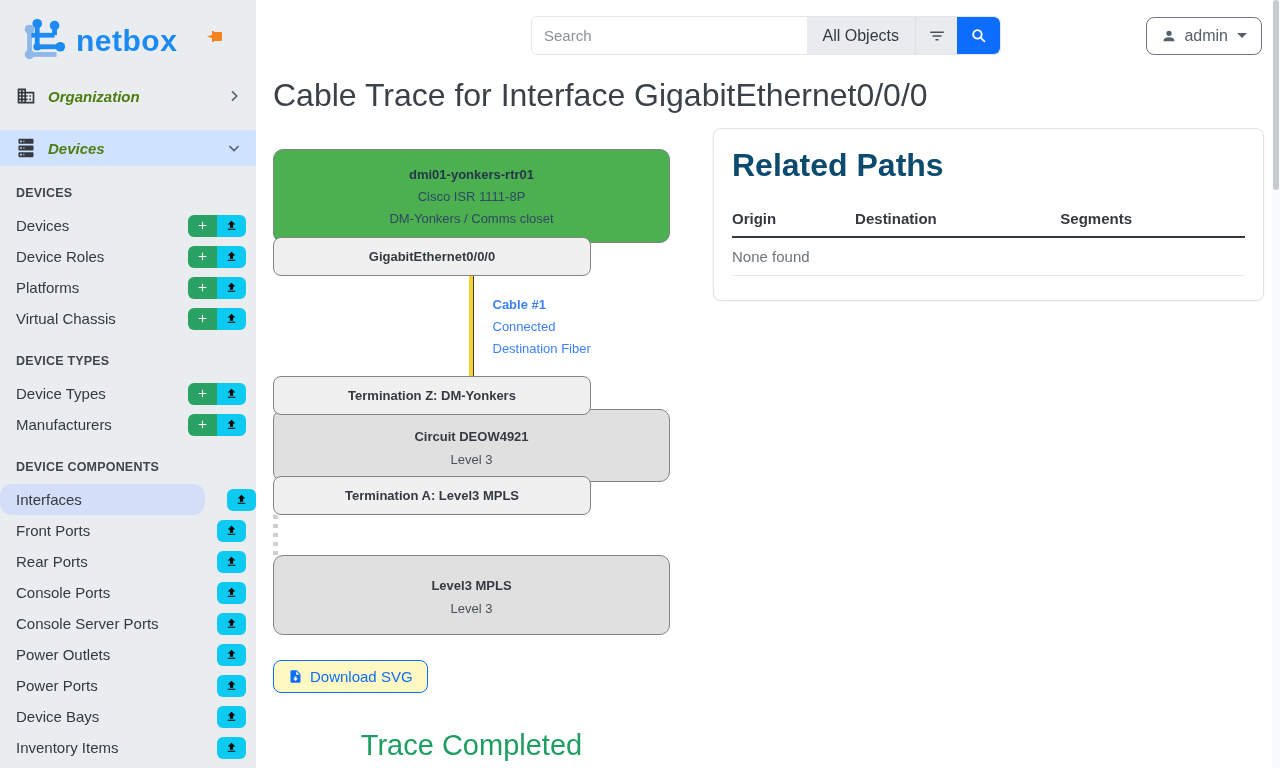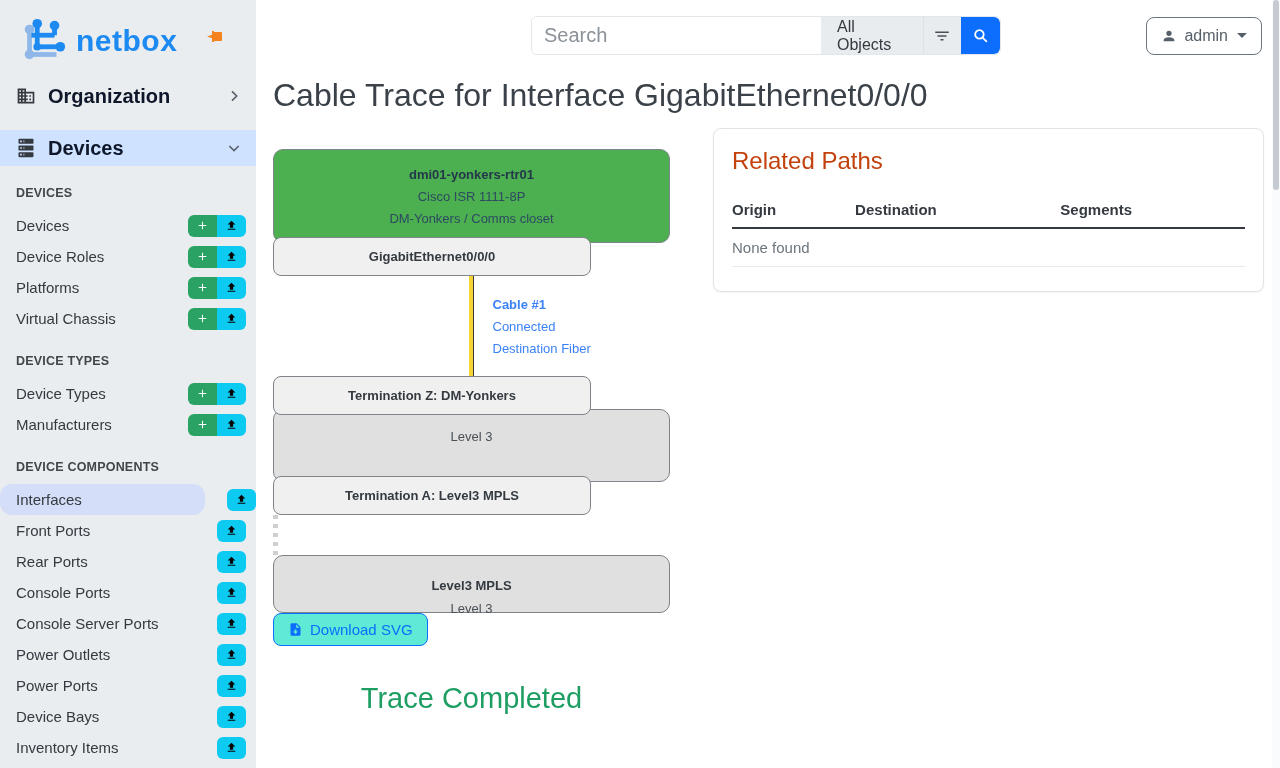--- a/index.html
+++ b/index.html
@@ -8,42 +8,42 @@
 
   
   .sidebar { width:256px; min-width:256px; height:768px; background:#e9edf0; overflow:hidden; position:relative; }
   .brand-row { display:flex; align-items:center; padding:14px 32px 10px 18px; height:78px; }
   .brand-mark { margin-right:8px; }
   .brand-text { font-size:30px; font-weight:bold; color:#1d8af2; letter-spacing:.5px; }
   .pin { margin-left:auto; margin-top:-8px; }
 
   .nav-item { display:flex; align-items:center; height:36px; padding:0 14px 0 16px; cursor:pointer; margin-bottom:16px; }
   .nav-item.active { background:#cfe2ff; }
-  .nav-item .nav-label { font-size:20px; font-weight:bold; color:#0f172a; margin-left:12px; }
+  .nav-item .nav-label { font-size:15px; font-weight:bold; color:#4d7c0f; margin-left:12px;font-style:italic; }
   .nav-item .chev { margin-left:auto; }
 
   .section-header { font-size:12.5px; font-weight:bold; color:#41464b; padding:0 16px; margin:20px 0 10px; letter-spacing:.2px; }
   .side-item { display:flex; align-items:center; height:31px; padding:0 10px 0 16px; cursor:pointer; }
   .side-item .side-label { font-size:15px; color:#343a40; }
   .side-item.active-sub { background:#d4def8; border-radius:12px; width:205px; padding-right:0; }
   .side-btns { margin-left:auto; display:flex; }
   .row-wrap { position:relative; display:flex; align-items:center; }
   .btn-add, .btn-import { width:29px; height:22px; border:none; display:flex; align-items:center; justify-content:center; cursor:pointer; }
   .btn-add { background:#2aa263; border-radius:6px 0 0 6px; }
   .btn-import { background:#0dcaf0; border-radius:0 6px 6px 0; }
   .btn-import.solo { border-radius:6px; }
 
   
   .main { flex:1; position:relative; height:768px; overflow:hidden; background:#fff; }
   .vscrollbar { position:absolute; right:0; top:0; width:8px; height:768px; background:#fafbfc; }
   .vscrollbar .thumb { position:absolute; top:0; left:1px; width:6px; height:190px; background:#c6cbd1; border-radius:3px; }
 
   .topbar { display:flex; align-items:center; padding:16px 18px 0 18px; }
   .search-group { display:flex; height:39px; width:470px; margin-left:257px; border-radius:6px; overflow:hidden; border:1px solid #e3e6ea; }
-  .search-input { flex:1; border:none; outline:none; padding:0 12px; font-size:20px; color:#6d28d9; background:#fff; }
+  .search-input { flex:1; border:none; outline:none; padding:0 12px; font-size:15px; color:#6d28d9; background:#fff; }
   .search-input::placeholder { color:#8a9199; }
   .search-scope { display:flex; align-items:center; padding:0 16px; background:#e9ecef; font-size:16px; color:#343a40; cursor:pointer; }
   .search-filter { display:flex; align-items:center; justify-content:center; width:42px; background:#e9ecef; border-left:1px solid #dde1e5; cursor:pointer; }
   .search-btn { width:43px; border:none; background:#0d6efd; display:flex; align-items:center; justify-content:center; cursor:pointer; border-radius:0 6px 6px 0; }
   .user-btn { margin-left:auto; display:flex; align-items:center; gap:7px; height:38px; padding:0 14px; background:#fff; border:1px solid #6c757d; border-radius:8px; color:#55606a; font-size:16px; cursor:pointer; }
   .caret-down { width:0; height:0; border-left:5px solid transparent; border-right:5px solid transparent; border-top:5px solid #55606a; margin-left:2px; }
 
   .page-title { font-size:32px; font-weight:400; color:#3a4148; margin:22px 0 0 17px; }
 
   .content-row { display:flex; align-items:flex-start; }
@@ -59,32 +59,32 @@
   .overlap-dn { margin-bottom:-6px; }
 
   .cable-seg { position:relative; width:397px; height:100px; }
   .cable-line { position:absolute; left:50%; margin-left:-3px; top:0; bottom:0; width:5px; background:#f5d331; border-right:1.5px solid #3a3a3a; }
   .cable-labels { position:absolute; left:calc(50% + 21px); top:21px; text-align:left; }
   .cable-labels .cl { display:block; font-size:13px; color:#3b82f6; margin-bottom:7px; }
   .cable-labels .cl.b { font-weight:bold; }
 
   .node-big { width:397px; background:#e0e0e0; border:1px solid #7e8489; border-radius:10px; text-align:center; position:relative; z-index:1; }
   .node-circuit { height:73px; padding-top:19px; }
-  .node-end { height:58px; padding-top:22px; margin-top:0; }
+  .node-end { height:80px; padding-top:22px; margin-top:0; }
   .node-big .big-name { font-size:13px; font-weight:bold; color:#343a40; display:block; margin-bottom:8px; }
   .node-big .big-sub { font-size:13px; color:#495057; display:block; }
 
   .dash-seg { width:5px; height:40px; background:repeating-linear-gradient(to bottom, #cfcfcf 0 4px, transparent 4px 9px); }
 
-  .dl-btn { display:flex; align-items:center; gap:7px; background:#5eead4; border:1px solid #0d6efd; color:#0d6efd; font-size:15px; padding:7px 14px; border-radius:8px; cursor:pointer; }
+  .dl-btn { margin-top:25px; display:flex; align-items:center; gap:7px; background:#fef9c3; border:1px solid #0d6efd; color:#0d6efd; font-size:15px; padding:7px 14px; border-radius:8px; cursor:pointer; }
   .trace-status { margin-top:36px; font-size:29px; color:#1e9e63; text-align:center; width:397px; }
 
   
   .paths-card { flex:1; margin:14px 16px 0 26px; background:#fff; border:1px solid #e0e4e8; border-radius:8px; box-shadow:0 1px 2px rgba(0,0,0,.05); padding:18px 18px 24px; }
-  .paths-title { font-size:24px; font-weight:400; color:#c2410c; margin-bottom:20px; }
+  .paths-title { font-size:32px; font-weight:700; color:#0c4a6e; margin-bottom:20px; }
   .paths-table { width:100%; border-collapse:collapse; }
   .paths-table th { text-align:left; font-size:15px; font-weight:bold; color:#343a40; padding:6px 0 9px; border-bottom:2px solid #343a40; }
   .paths-table th.c1 { width:24%; } .paths-table th.c2 { width:40%; }
   .paths-table td { font-size:15px; color:#6c757d; padding:10px 0; border-bottom:1px solid #e7eaec; }
 
   svg { display:block; }
 </style>
 </head>
 <body>
 
@@ -397,20 +397,21 @@
             <span class="cl">Connected</span>
             <span class="cl">Destination Fiber</span>
           </div>
         </div>
 
         <div class="node-small overlap-dn">
           <span>Termination Z: DM-Yonkers</span>
         </div>
 
         <div class="node-big node-circuit">
+          <span class="big-name">Circuit DEOW4921</span>
           <span class="big-sub">Level 3</span>
         </div>
 
         <div class="node-small overlap-up">
           <span>Termination A: Level3 MPLS</span>
         </div>
 
         <div class="dash-seg"></div>
 
         <div class="node-big node-end">

